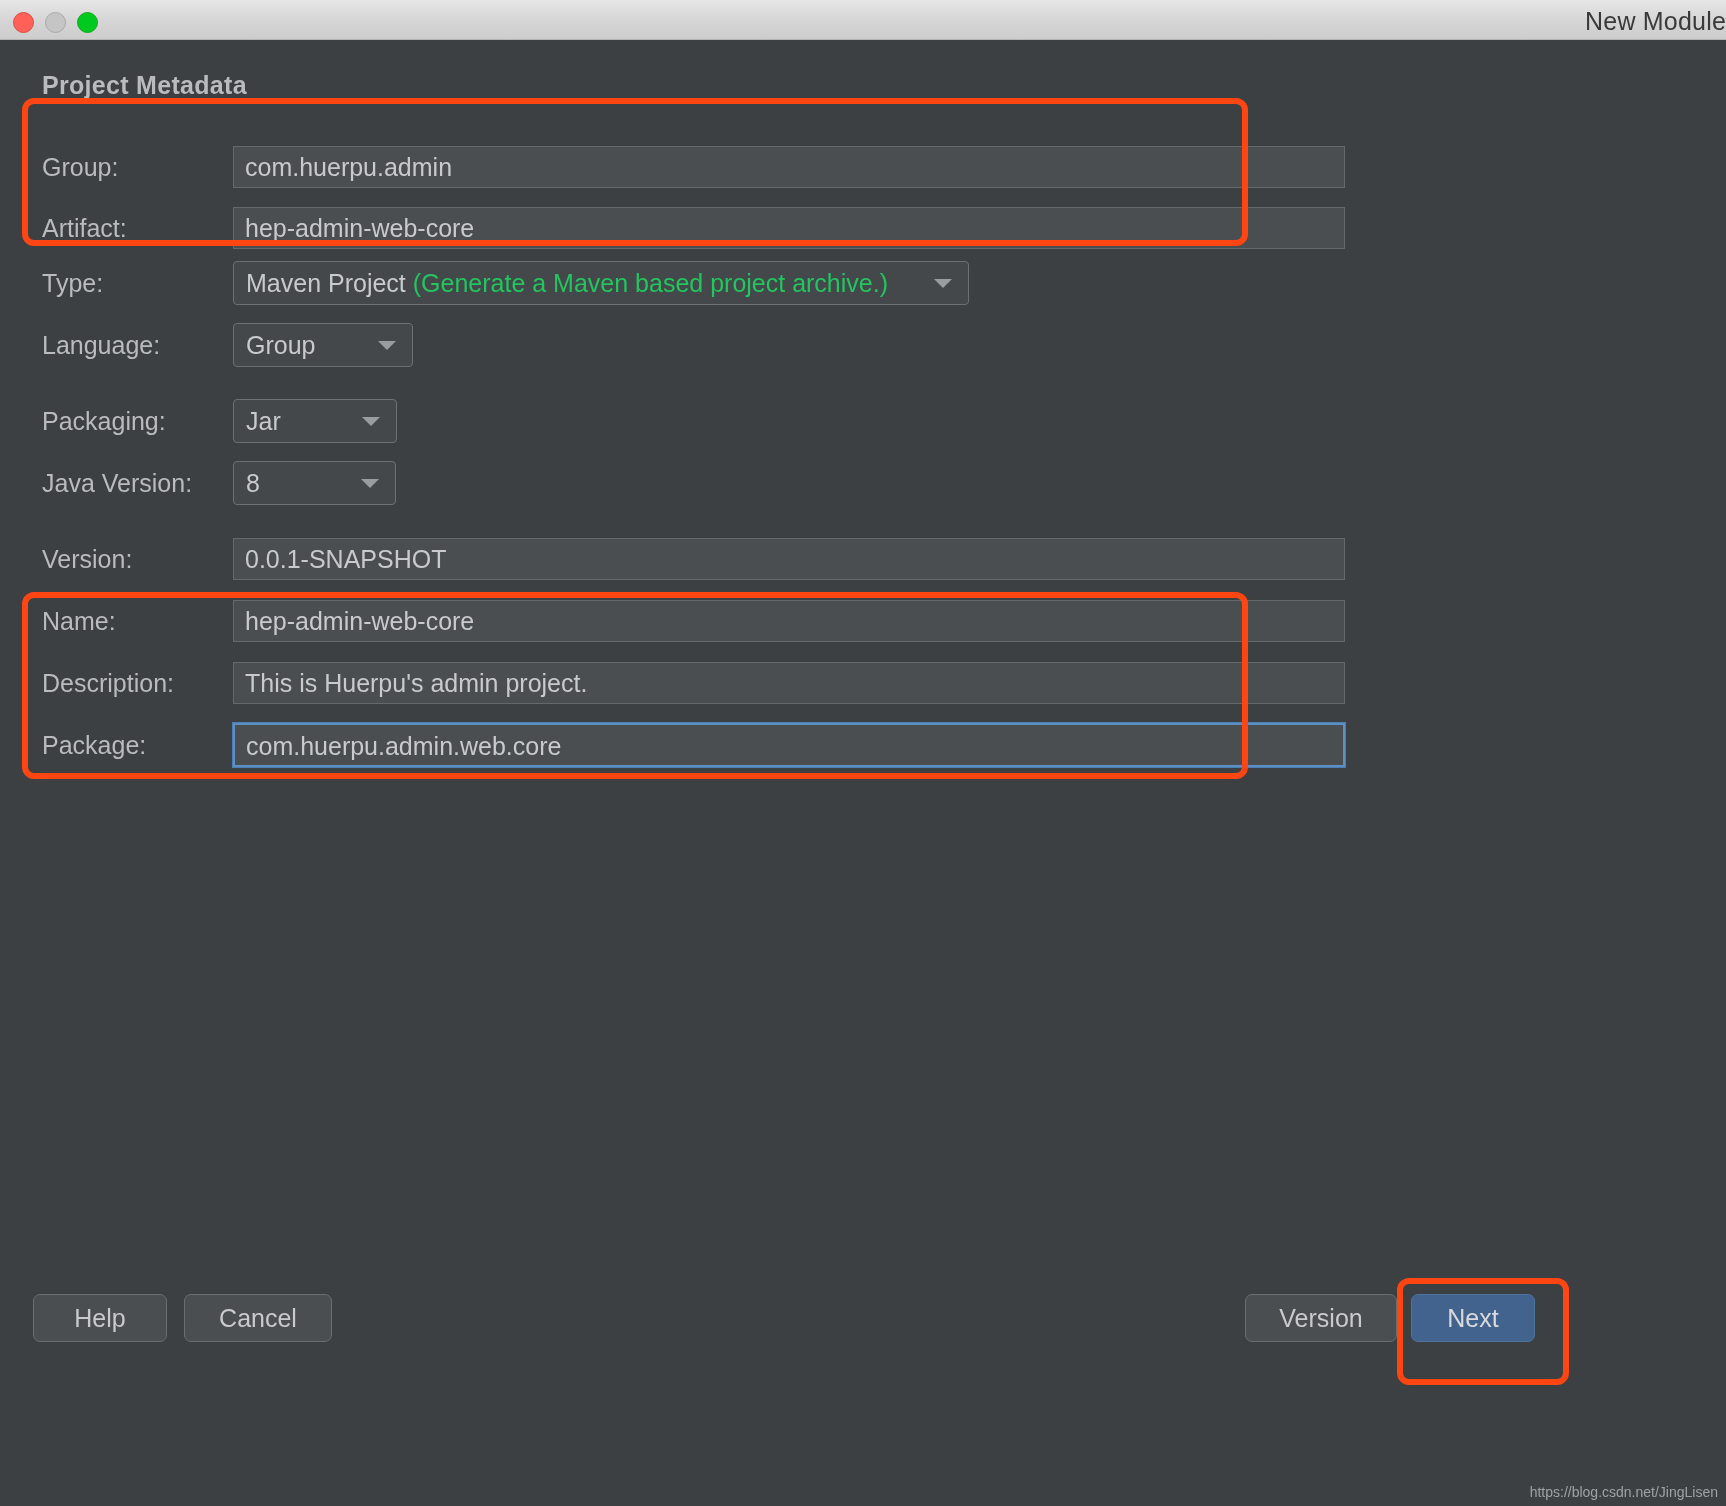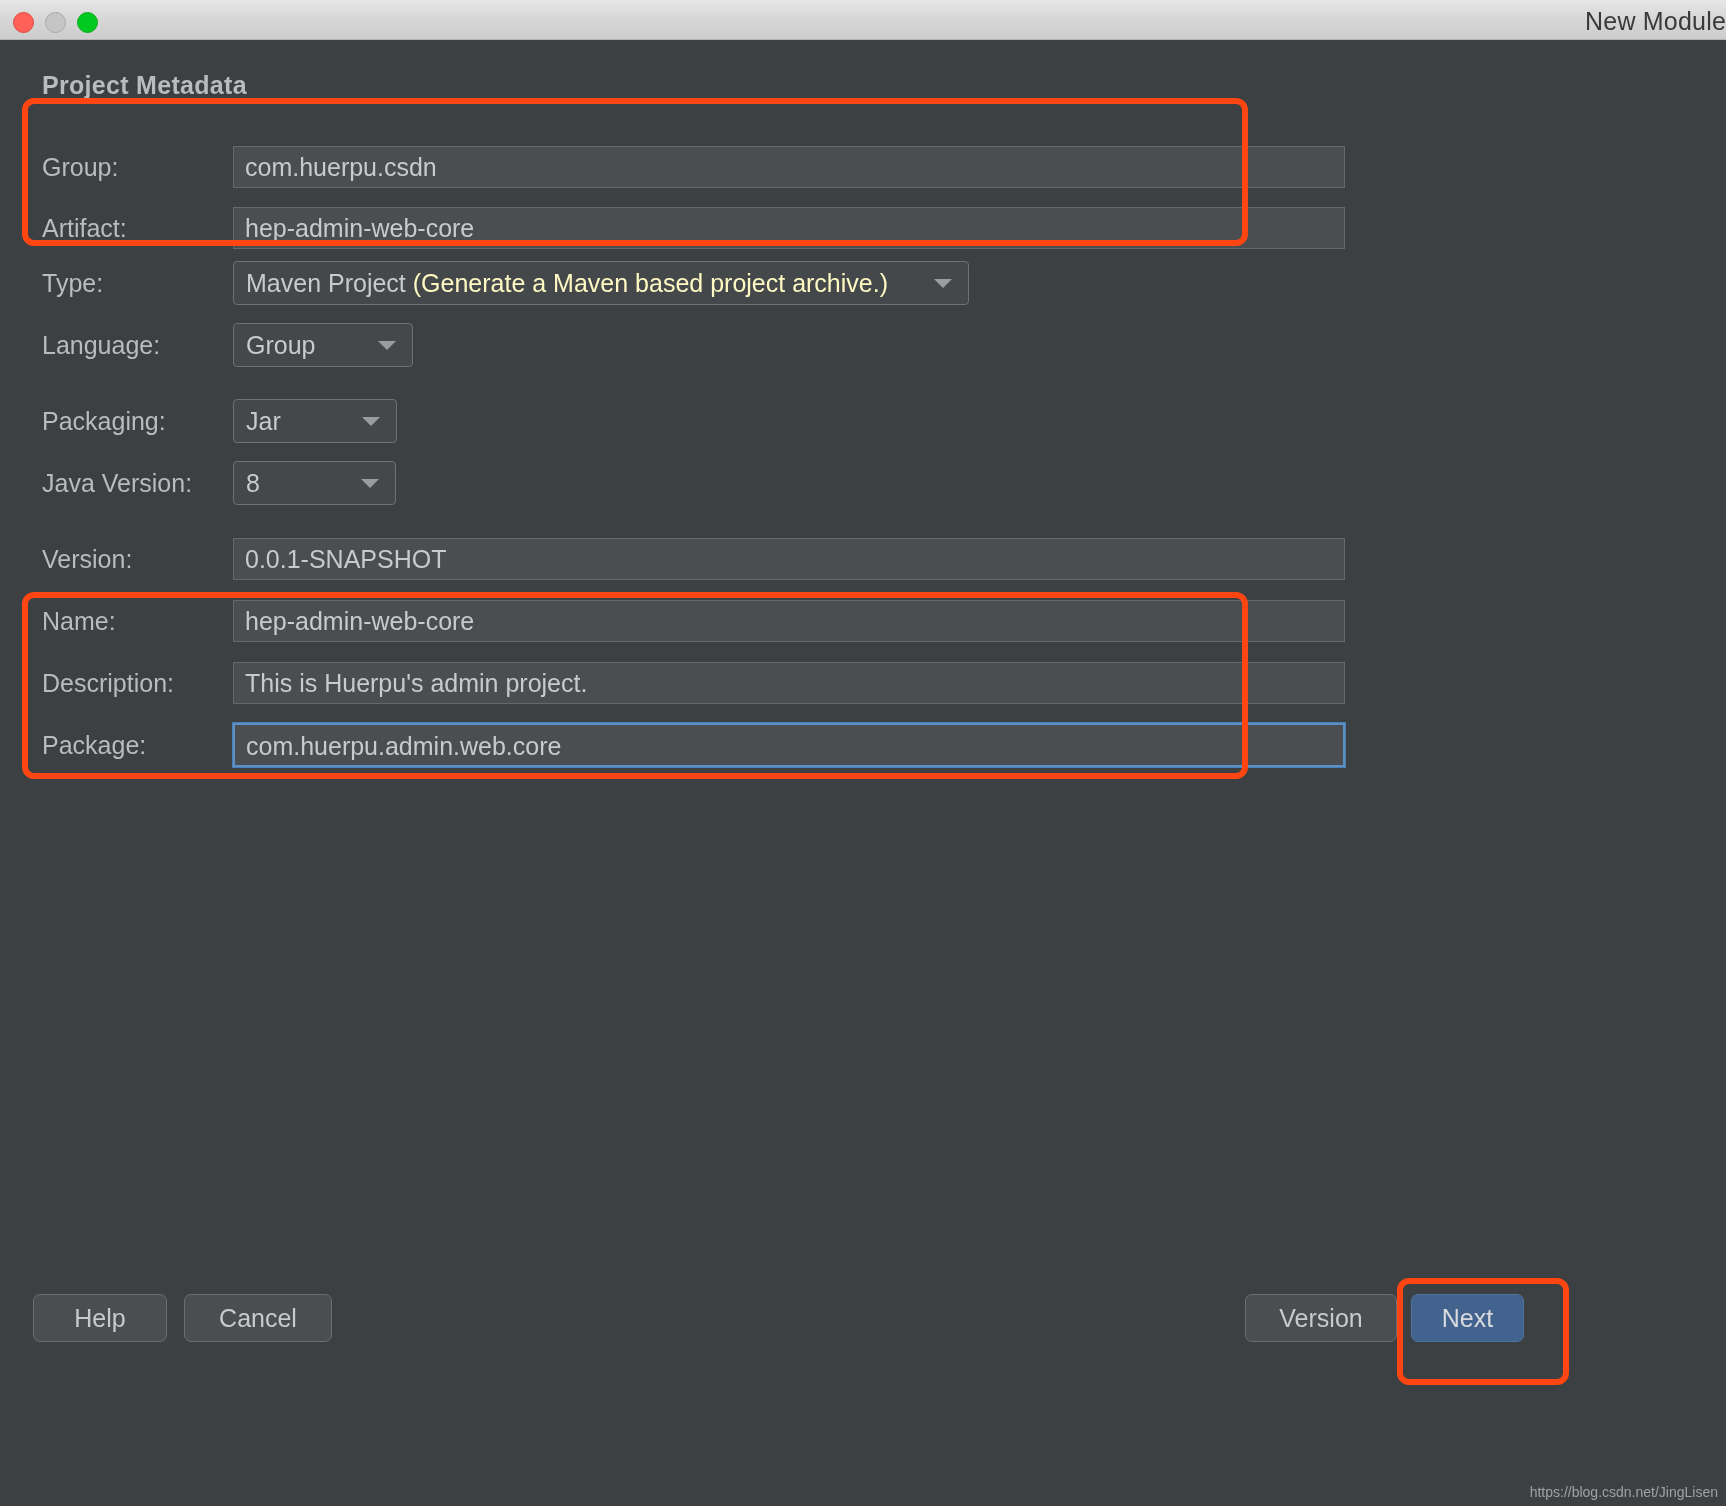--- a/index.html
+++ b/index.html
@@ -115,21 +115,21 @@
     border: 1px solid #6d7174;
     border-radius: 4px;
     box-sizing: border-box;
     color: #c8cacc;
     font-size: 25px;
     line-height: 42px;
     padding-left: 12px;
     white-space: nowrap;
     overflow: hidden;
   }
-  .combo .muted { color: #fef9c3; margin-top: 19px; }
+  .combo .muted { color: #22c55e; margin-top: 19px; }
   .arrow {
     position: absolute;
     right: 16px;
     top: 50%;
     margin-top: -4px;
     width: 0; height: 0;
     border-left: 9px solid transparent;
     border-right: 9px solid transparent;
     border-top: 9px solid #9a9da0;
   }
@@ -182,21 +182,21 @@
   </div>
   <div class="win-title">New Module</div>
 </div>
 
 <div class="dialog">
 
   <div class="section-title">Project Metadata</div>
 
   <div class="row" style="top:105px;">
     <span class="lbl">Group:</span>
-    <div class="field wide" style="top:1px;">com.huerpu.csdn</div>
+    <div class="field wide" style="top:1px;">com.huerpu.admin</div>
   </div>
 
   <div class="row" style="top:166px;">
     <span class="lbl">Artifact:</span>
     <div class="field wide" style="top:1px;">hep-admin-web-core</div>
   </div>
 
   <div class="row" style="top:221px;">
     <span class="lbl">Type:</span>
     <div class="combo" style="top:0px; width:736px;">
@@ -255,17 +255,17 @@
   <div class="annot" style="left:22px; top:552px; width:1226px; height:187px;"></div>
 
   <div class="annot" style="left:1397px; top:1238px; width:172px; height:107px;"></div>
 
   <div class="btn" style="left:33px; top:1254px; width:134px;">Help</div>
 
   <div class="btn" style="left:184px; top:1254px; width:148px;">Cancel</div>
 
   <div class="btn" style="left:1245px; top:1254px; width:152px;">Version</div>
 
-  <div class="btn primary" style="left:1411px; top:1254px; width:113px;">Next</div>
+  <div class="btn primary" style="left:1411px; top:1254px; width:124px;">Next</div>
 
   <div class="watermark">https://blog.csdn.net/JingLisen</div>
 
 </div>
 
 </body></html>

